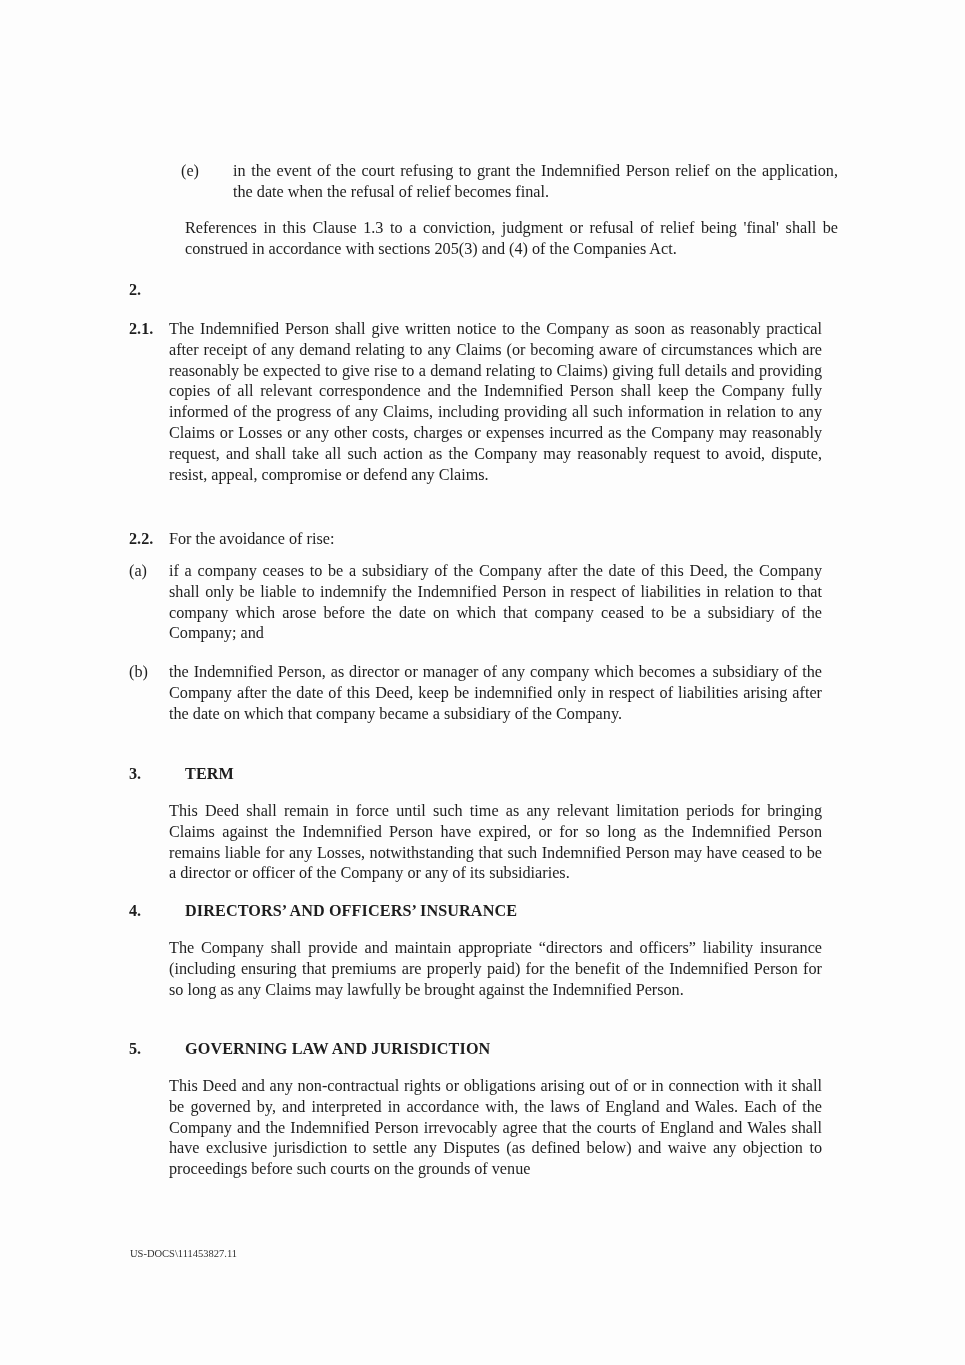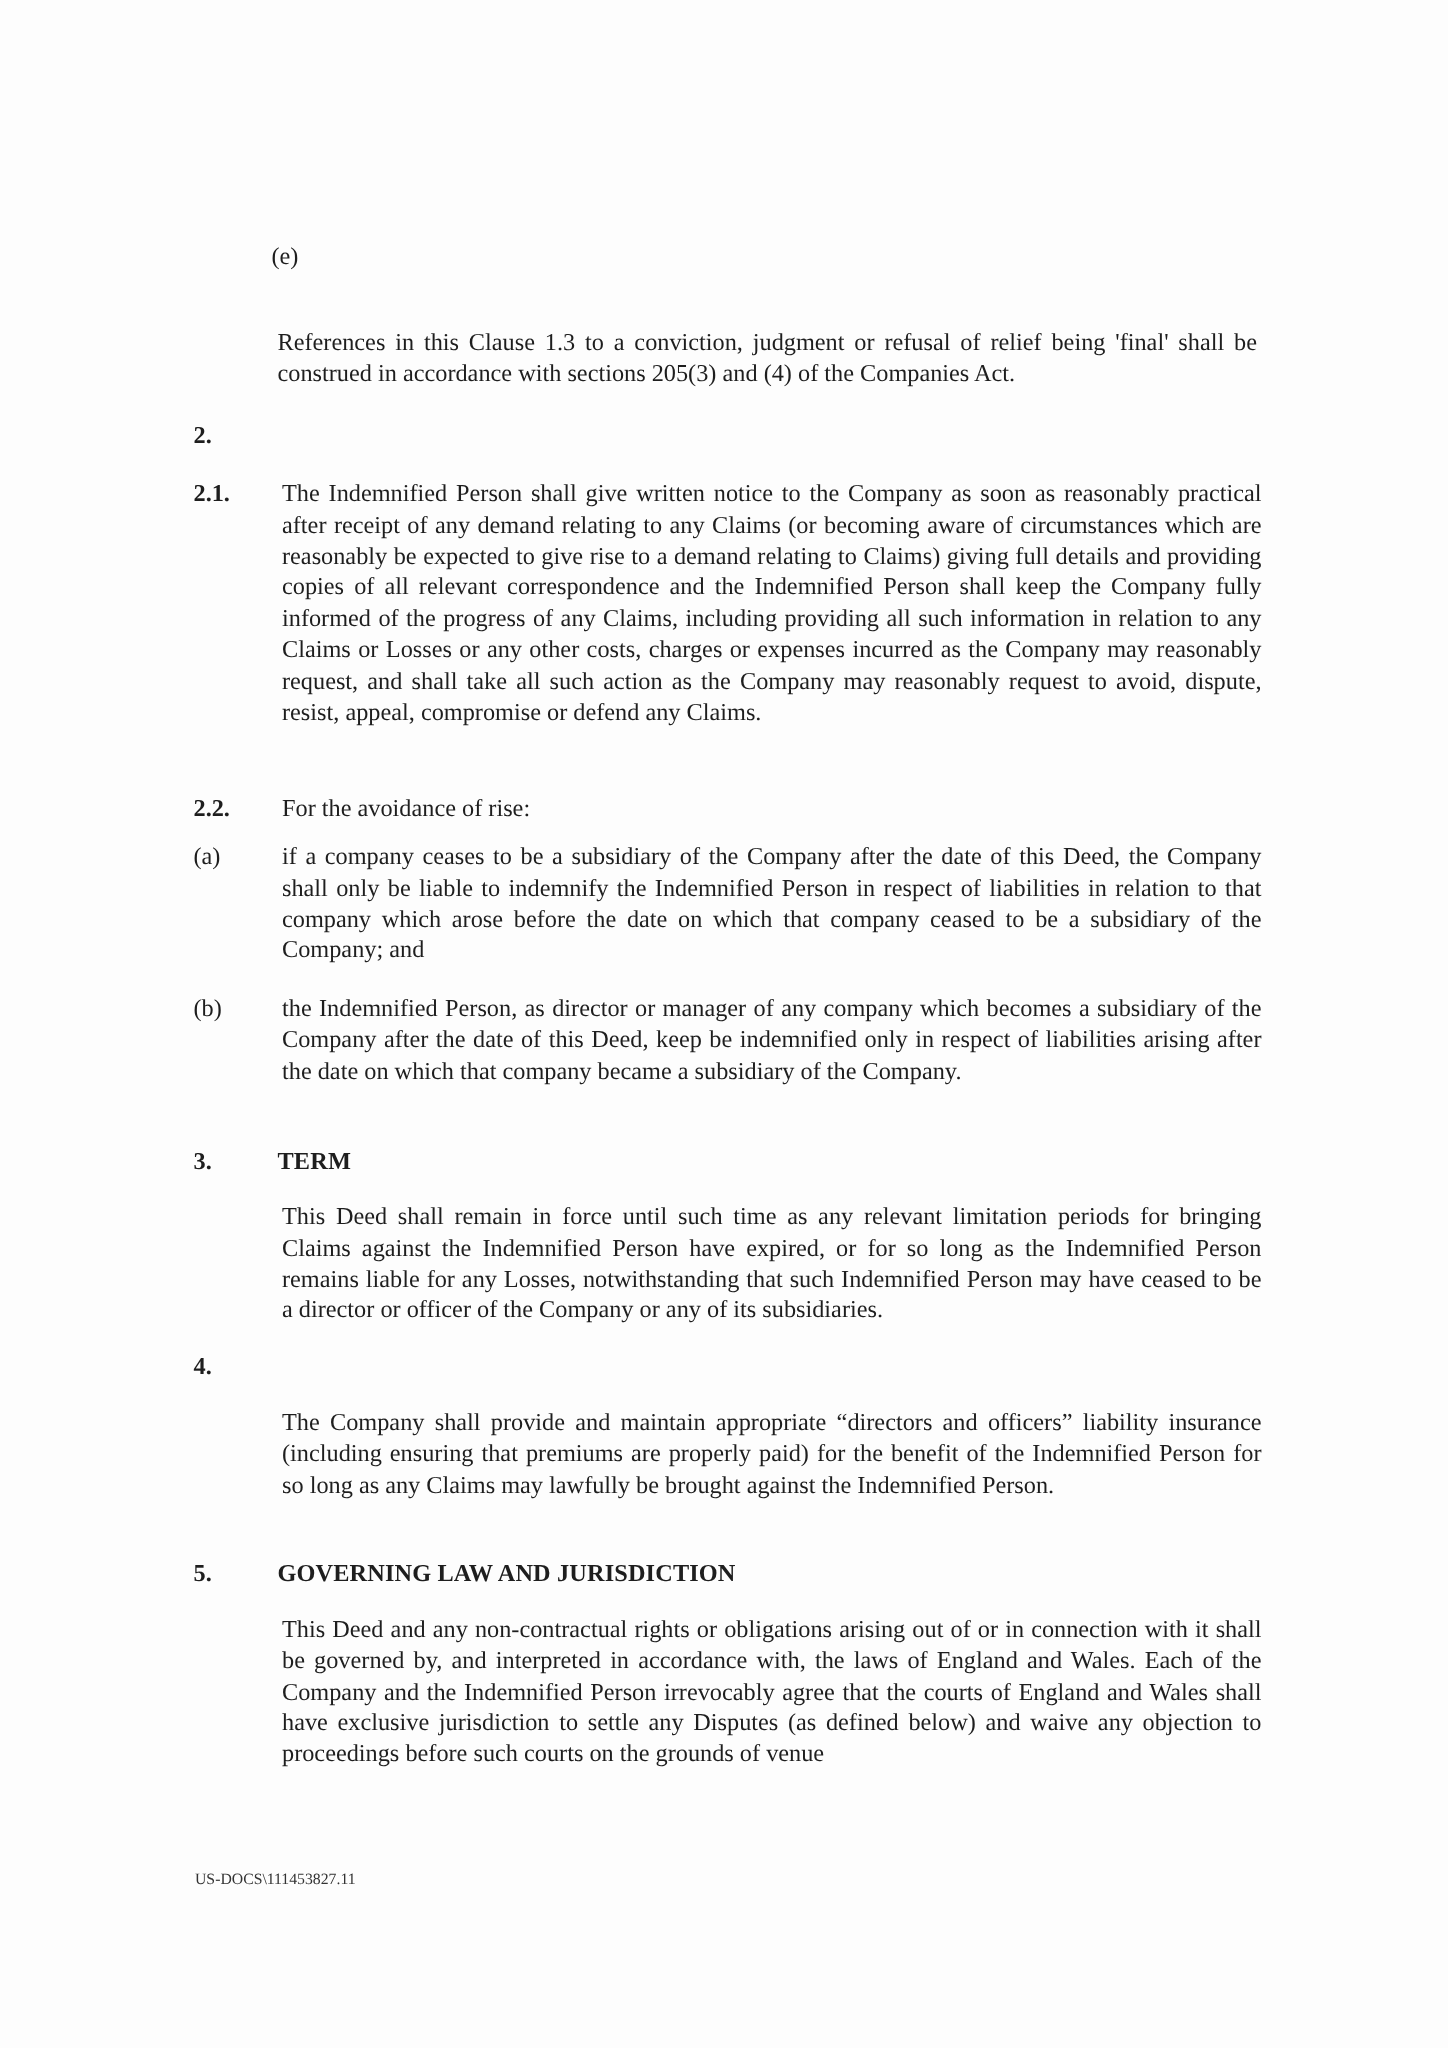--- a/index.html
+++ b/index.html
@@ -30,39 +30,40 @@
     }
     .num.plain { font-weight: normal; }
     .heading {
       position: absolute;
       left: 185px;
       font-weight: bold;
       letter-spacing: 0.1px;
     }
     .body-text {
       position: absolute;
-      left: 188px;
+      left: 169px;
       width: 653px;
       text-align: justify;
     }
     .footer {
       position: absolute;
       left: 130px;
       top: 1247px;
       font-size: 10.5px;
       line-height: 14px;
       color: #333;
     }
   </style>
 </head>
 <body>
 
 <div class="page">
 
   <div class="num plain" style="top:161px; left:181px;">(e)</div>
+  <div class="body-text" style="top:161px; left:233px; width:605px;">in the event of the court refusing to grant the Indemnified Person relief on the application, the date when the refusal of relief becomes final.</div>
 
   <div class="body-text" style="top:218px; left:185px;">References in this Clause 1.3 to a conviction, judgment or refusal of relief being 'final' shall be construed in accordance with sections 205(3) and (4) of the Companies Act.</div>
 
   <div class="num" style="top:280px;">2.</div>
 
   <div class="num" style="top:319px;">2.1.</div>
   <div class="body-text" style="top:319px;">The Indemnified Person shall give written notice to the Company as soon as reasonably practical after receipt of any demand relating to any Claims (or becoming aware of circumstances which are reasonably be expected to give rise to a demand relating to Claims) giving full details and providing copies of all relevant correspondence and the Indemnified Person shall keep the Company fully informed of the progress of any Claims, including providing all such information in relation to any Claims or Losses or any other costs, charges or expenses incurred as the Company may reasonably request, and shall take all such action as the Company may reasonably request to avoid, dispute, resist, appeal, compromise or defend any Claims.</div>
 
   <div class="num" style="top:529px;">2.2.</div>
   <div class="body-text" style="top:529px;">For the avoidance of rise:</div>
@@ -71,20 +72,21 @@
   <div class="body-text" style="top:561px;">if  a company ceases to be a subsidiary of the Company after the date of this Deed, the Company shall only be liable to indemnify the Indemnified Person in respect of liabilities in relation to that company which arose before the date on which that company ceased to be a subsidiary of the Company; and</div>
 
   <div class="num plain" style="top:662px;">(b)</div>
   <div class="body-text" style="top:662px;">the Indemnified Person, as director or manager of any company which becomes a subsidiary of the Company after the date of this Deed, keep be indemnified only in respect of liabilities arising after the date on which that company became a subsidiary of the Company.</div>
 
   <div class="num" style="top:764px;">3.</div>
   <div class="heading" style="top:764px;">TERM</div>
   <div class="body-text" style="top:801px;">This Deed shall remain in force until such time as any relevant limitation periods for bringing Claims against the Indemnified Person have expired, or for so long as the Indemnified Person remains liable for any Losses, notwithstanding that such Indemnified Person may have ceased to be a director or officer of the Company or any of its subsidiaries.</div>
 
   <div class="num" style="top:901px;">4.</div>
+  <div class="heading" style="top:901px;">DIRECTORS’ AND OFFICERS’ INSURANCE</div>
   <div class="body-text" style="top:938px;">The Company shall provide and maintain appropriate “directors and officers” liability insurance (including ensuring that premiums are properly paid) for the benefit of the Indemnified Person for so long as any Claims may lawfully be brought against the Indemnified Person.</div>
 
   <div class="num" style="top:1039px;">5.</div>
   <div class="heading" style="top:1039px;">GOVERNING LAW AND JURISDICTION</div>
   <div class="body-text" style="top:1076px;">This Deed and any non-contractual rights or obligations arising out of or in connection with it shall be governed by, and interpreted in accordance with, the laws of England and Wales. Each of the Company and the Indemnified Person irrevocably agree that the courts of England and Wales shall have exclusive jurisdiction to settle any Disputes (as defined below) and waive any objection to proceedings before such courts on the grounds of venue</div>
 
   <div class="footer">US-DOCS\111453827.11</div>
 </div>
 
 </body></html>

